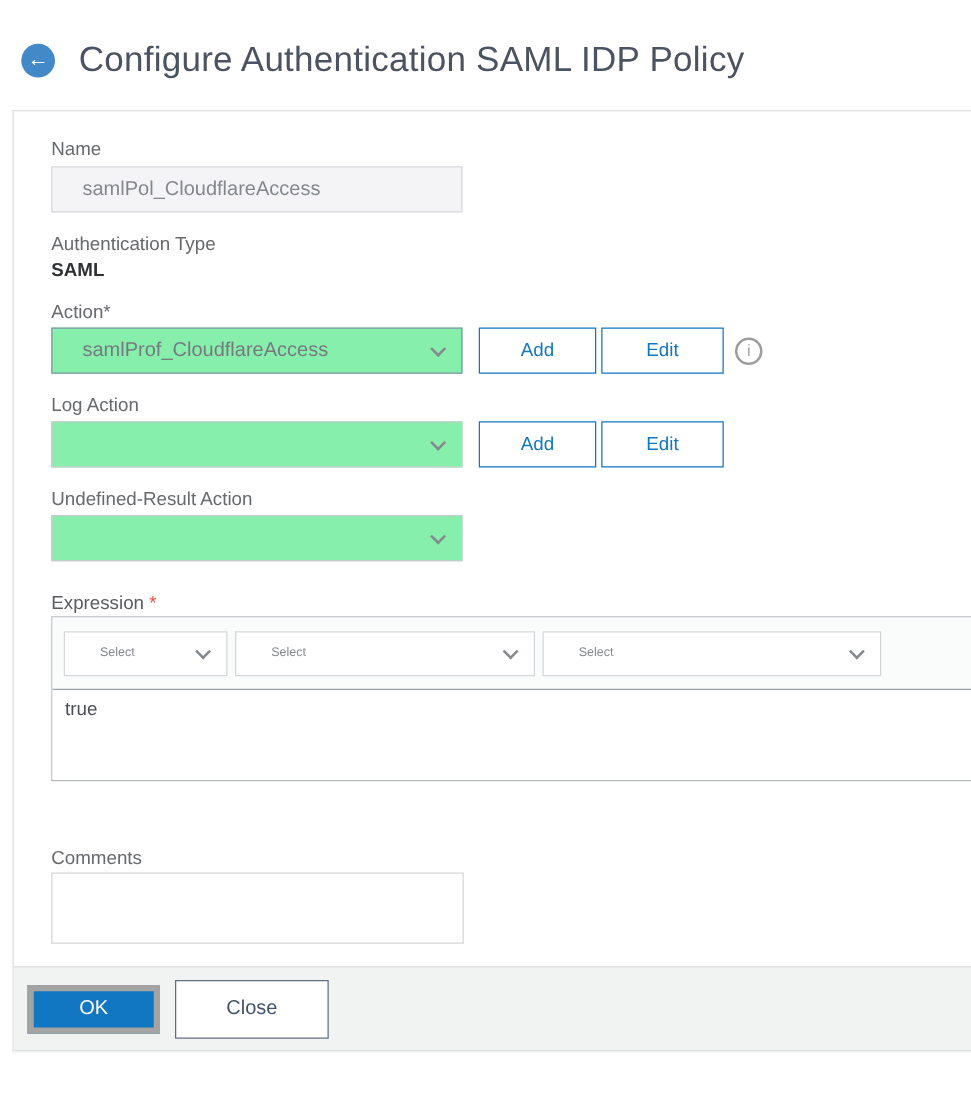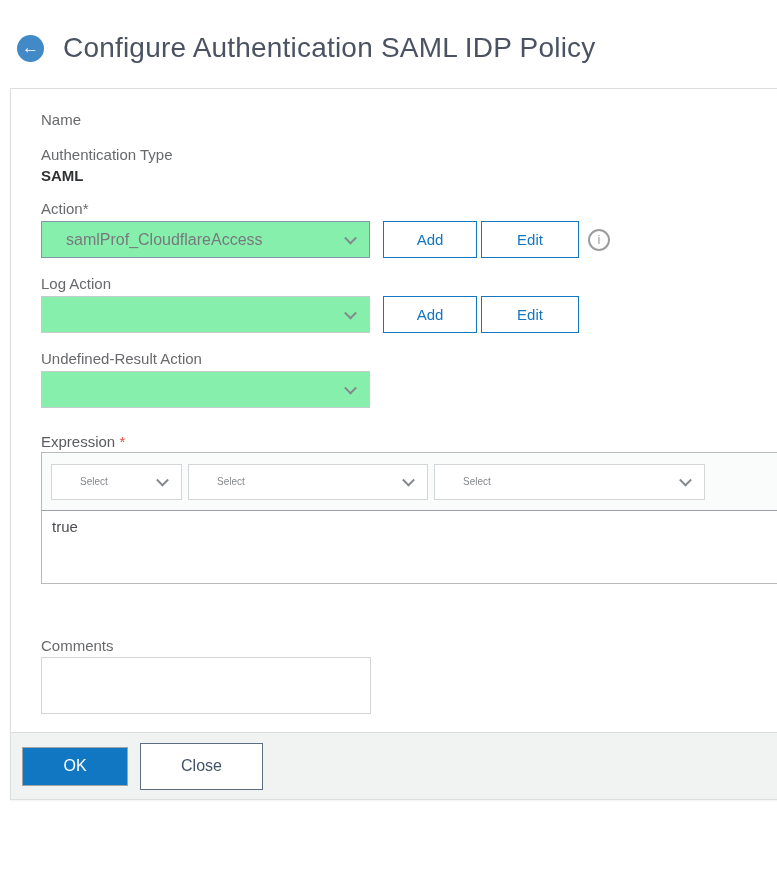--- a/index.html
+++ b/index.html
@@ -70,41 +70,42 @@
   .expr-text { height:72px; background:#fff; font-size:15px; color:#4b4e52;
                padding:7px 10px; outline:none; }
 
   .comments-area { display:block; margin-top:2px; width:330px; height:57px;
                    border:1px solid #d3d6d9; background:#fff; resize:none;
                    font-family:inherit; font-size:15px; color:#4b4e52; padding:6px 9px; outline:none; }
 
   
   .footer { margin-top:18px; height:67px; background:#f1f3f3; border-top:1px solid #dadcde;
             display:flex; align-items:center; padding-left:11px; }
-  .btn-ok { width:106px; height:39px; background:#1277c2; border:1px solid #a3a3a3; color:#fff;
+  .btn-ok { width:106px; height:39px; background:#1277c2; border:5px solid #a3a3a3; color:#fff;
             font-size:16px; cursor:pointer; font-family:inherit; }
   .btn-close { width:123px; height:47px; background:#fff; border:1px solid #5d6d82; color:#42526b;
                font-size:16px; margin-left:12px; cursor:pointer; font-family:inherit; }
 </style>
 </head>
 <body>
 
 <div class="page">
 
   <div class="header">
     <button class="back-btn">
       <span class="back-arrow">←</span>
     </button>
     <h1 class="page-title">Configure Authentication SAML IDP Policy</h1>
   </div>
 
   <section class="panel">
     <div class="content">
 
       <div class="field-label m-name">Name</div>
+      <input class="text-input" readonly="" value="samlPol_CloudflareAccess" style="">
 
       <div class="field-label m-auth">Authentication Type</div>
       <div class="auth-value">SAML</div>
 
       <div class="field-label m-act">Action*</div>
       <div class="row">
         <div class="select action-sel">
           <span>samlProf_CloudflareAccess</span>
           <span class="chev"></span>
         </div>

